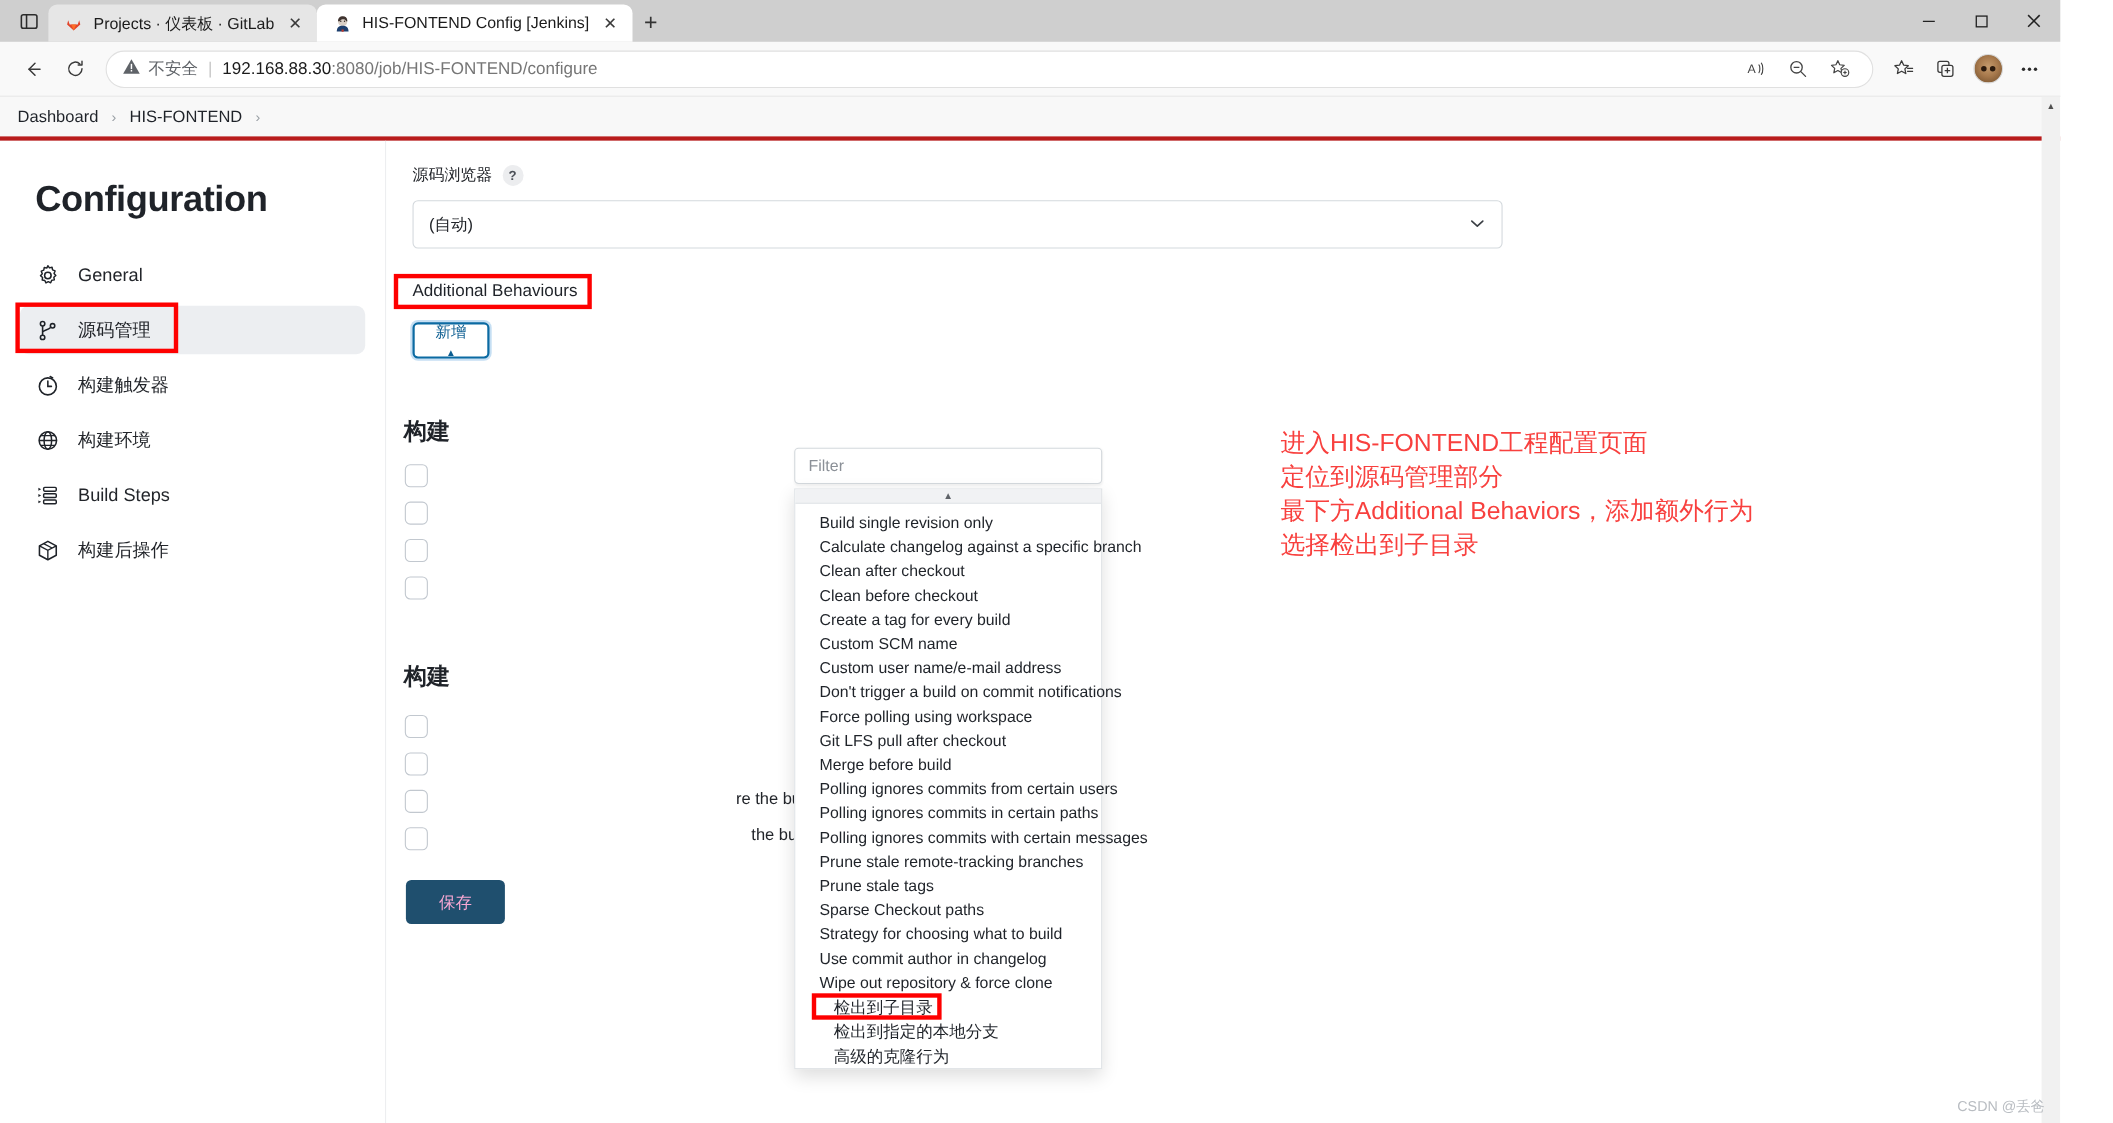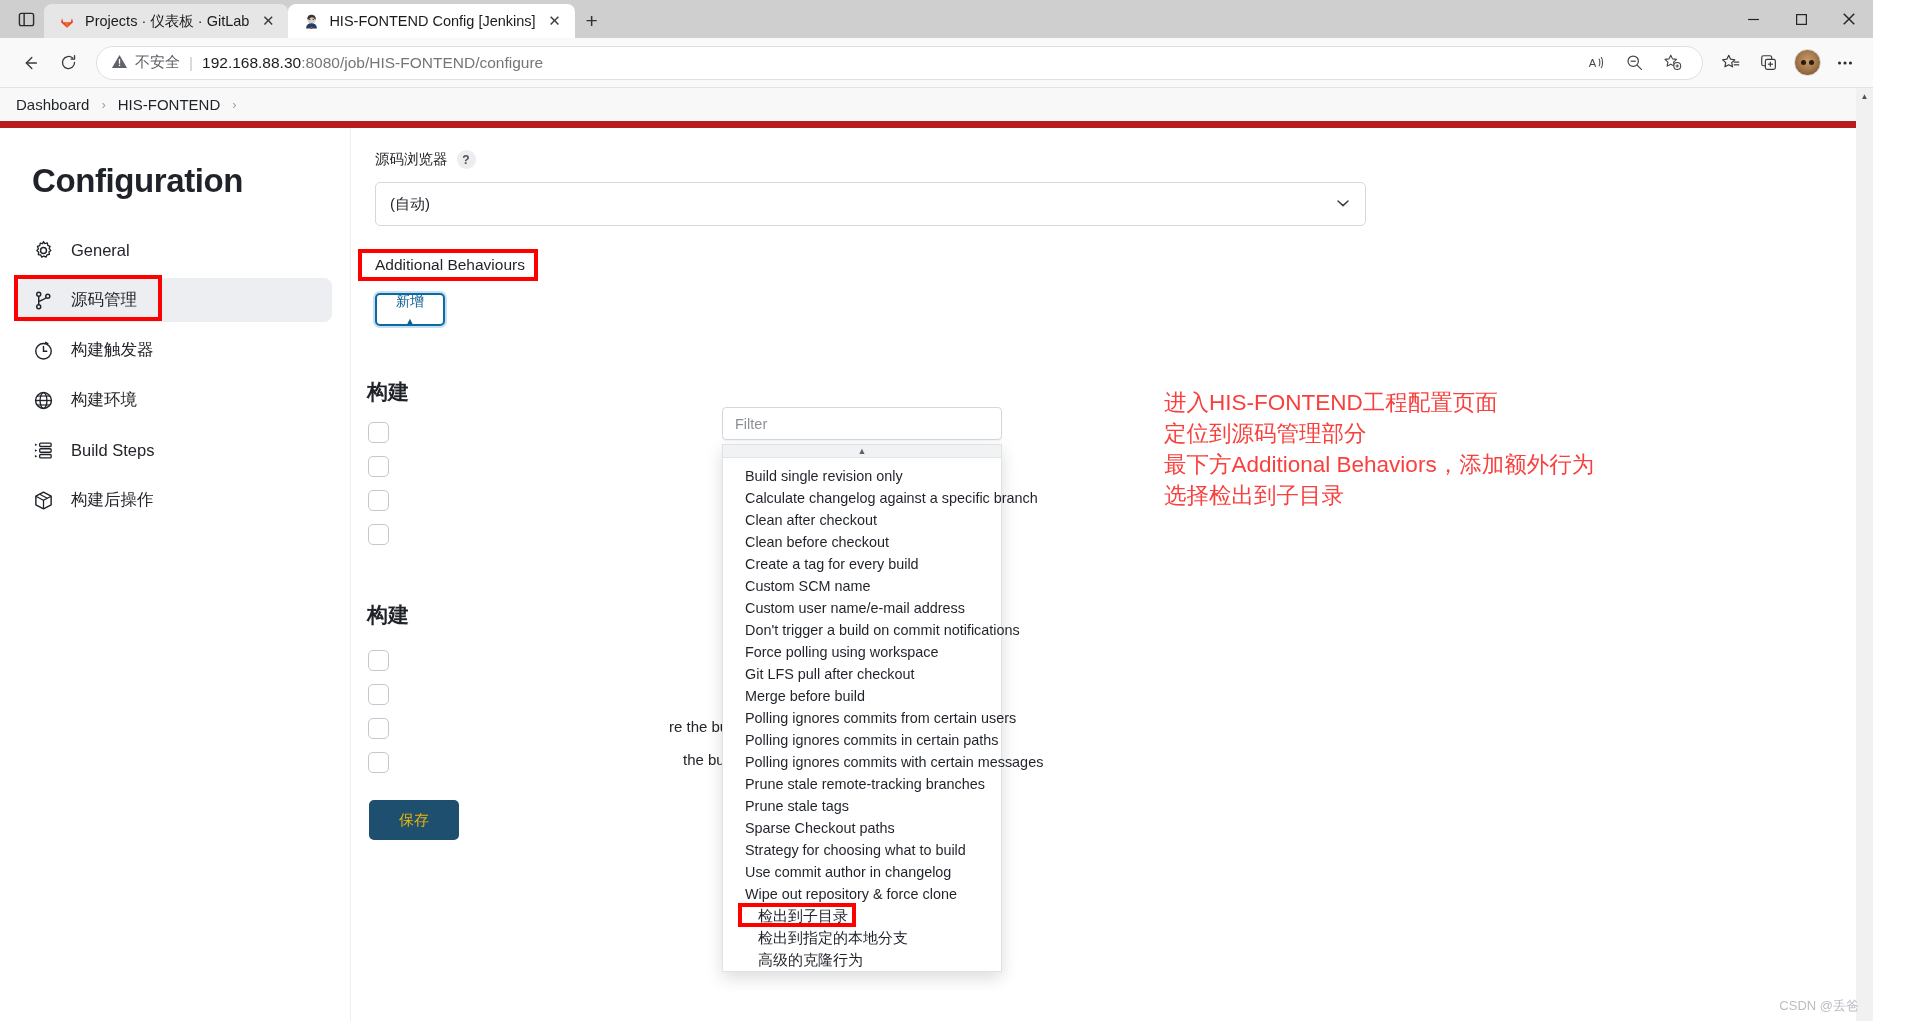--- a/index.html
+++ b/index.html
@@ -62,21 +62,21 @@
   }
   .avatar::before, .avatar::after {
     content:""; position:absolute; width:5px; height:5px; border-radius:50%; background:#2b1a0d; top:10px;
   }
   .avatar::before { left: 6px; }
   .avatar::after { right: 6px; }
 
   
   .page { position: relative; height: 933px; background: #fff; overflow: hidden;}
   .breadcrumb-bar {
-    height: 40px; background: #f8f8f8; border-bottom: 7px solid #b91c1c;
+    height: 40px; background: #f8f8f8; border-bottom: 4px solid #b91c1c;
     display: flex; align-items: center; padding-left: 16px; gap: 12px;
     font-size: 15px; color: #1f2329;
   }
   .crumb { color: #1f2329; }
   .crumb-sep { color: #9aa0a6; font-size: 13px; }
 
   .body-cols { display: flex; height: 893px; }
 
   
   .sidebar { width: 350px; padding: 34px 18px 0 18px; flex: none; background:#fff;}
@@ -122,21 +122,21 @@
   .newbtn .up { font-size: 9px; }
 
   
   .bg-section-title { font-size: 21px; font-weight: 700; color:#1f2329; }
   .bg-check {
     width: 21px; height: 21px; border: 1.6px solid #c2c8cf; border-radius: 5px; background:#fff;
   }
   .bg-text { font-size: 15px; color: #22252a; display:flex; align-items:center; gap:10px;}
 
   .save-btn {
-    width: 90px; height: 40px; border-radius: 5px; background: #1f4f6e; color: #eab308;
+    width: 90px; height: 40px; border-radius: 5px; background: #1f4f6e; color: #f9a8d4;
     display:flex; align-items:center; justify-content:center; font-size: 15px; text-align: right;
   }
 
   
   .dropdown {
     position: absolute; left: 371px; top: 279px; width: 280px;
     z-index: 40;
   }
   .dd-filter {
     width: 280px; height: 33px; background: #fff; border: 1px solid #d4d9dd;

